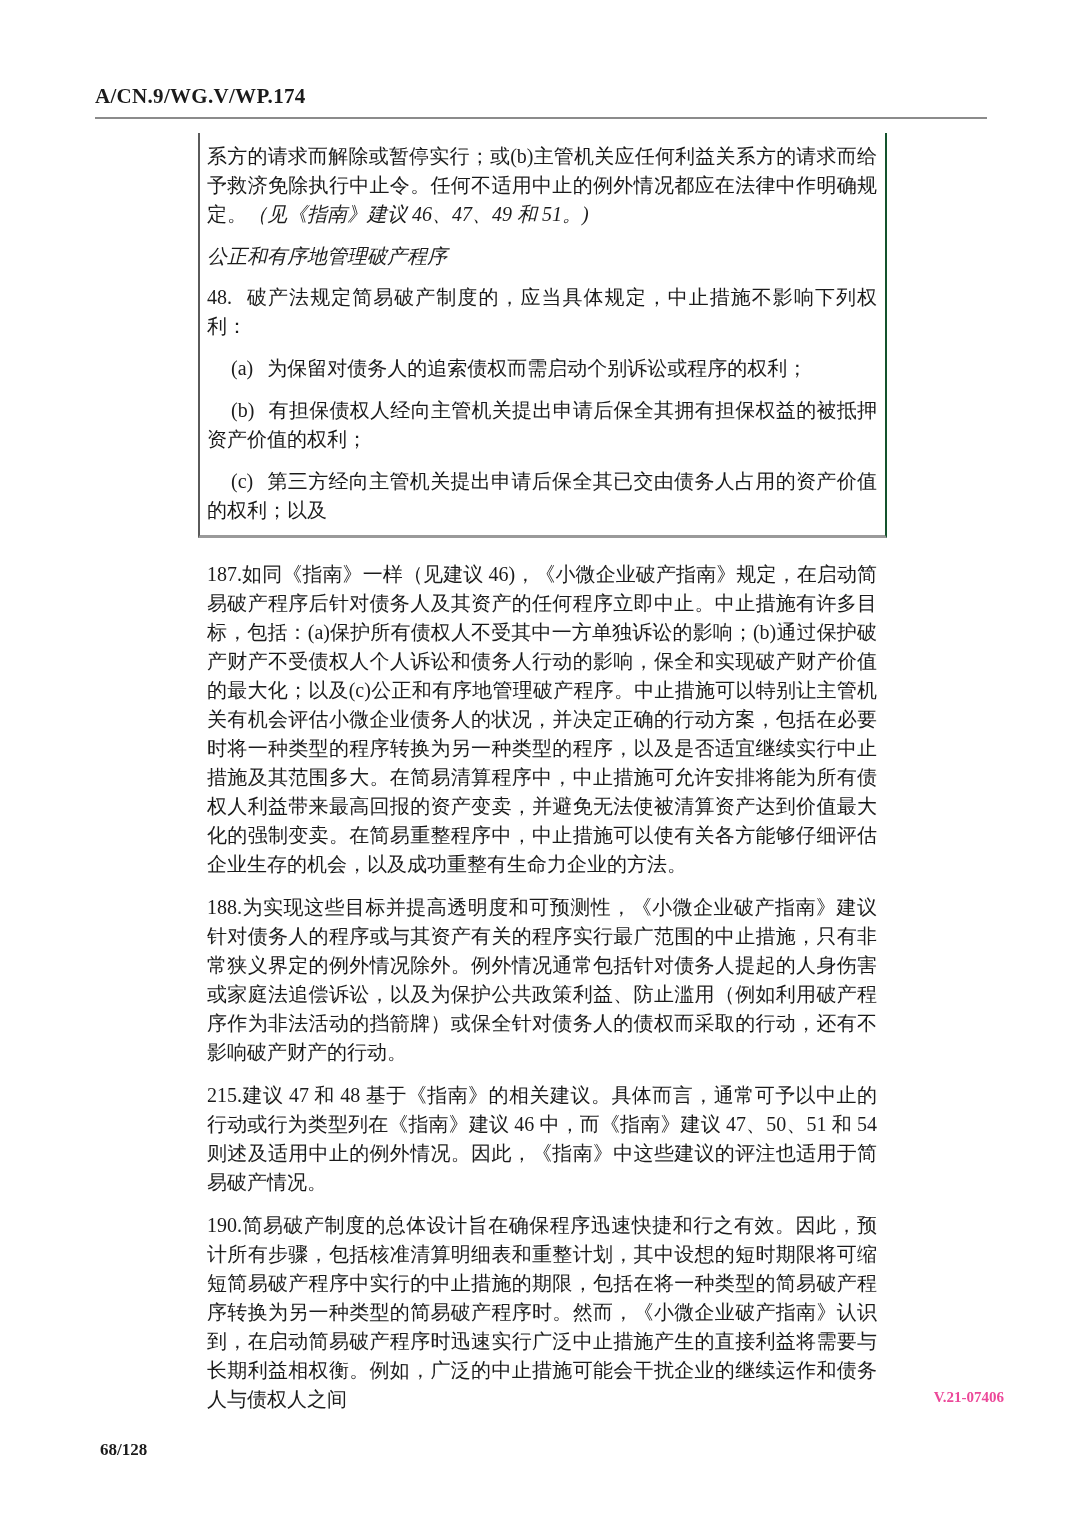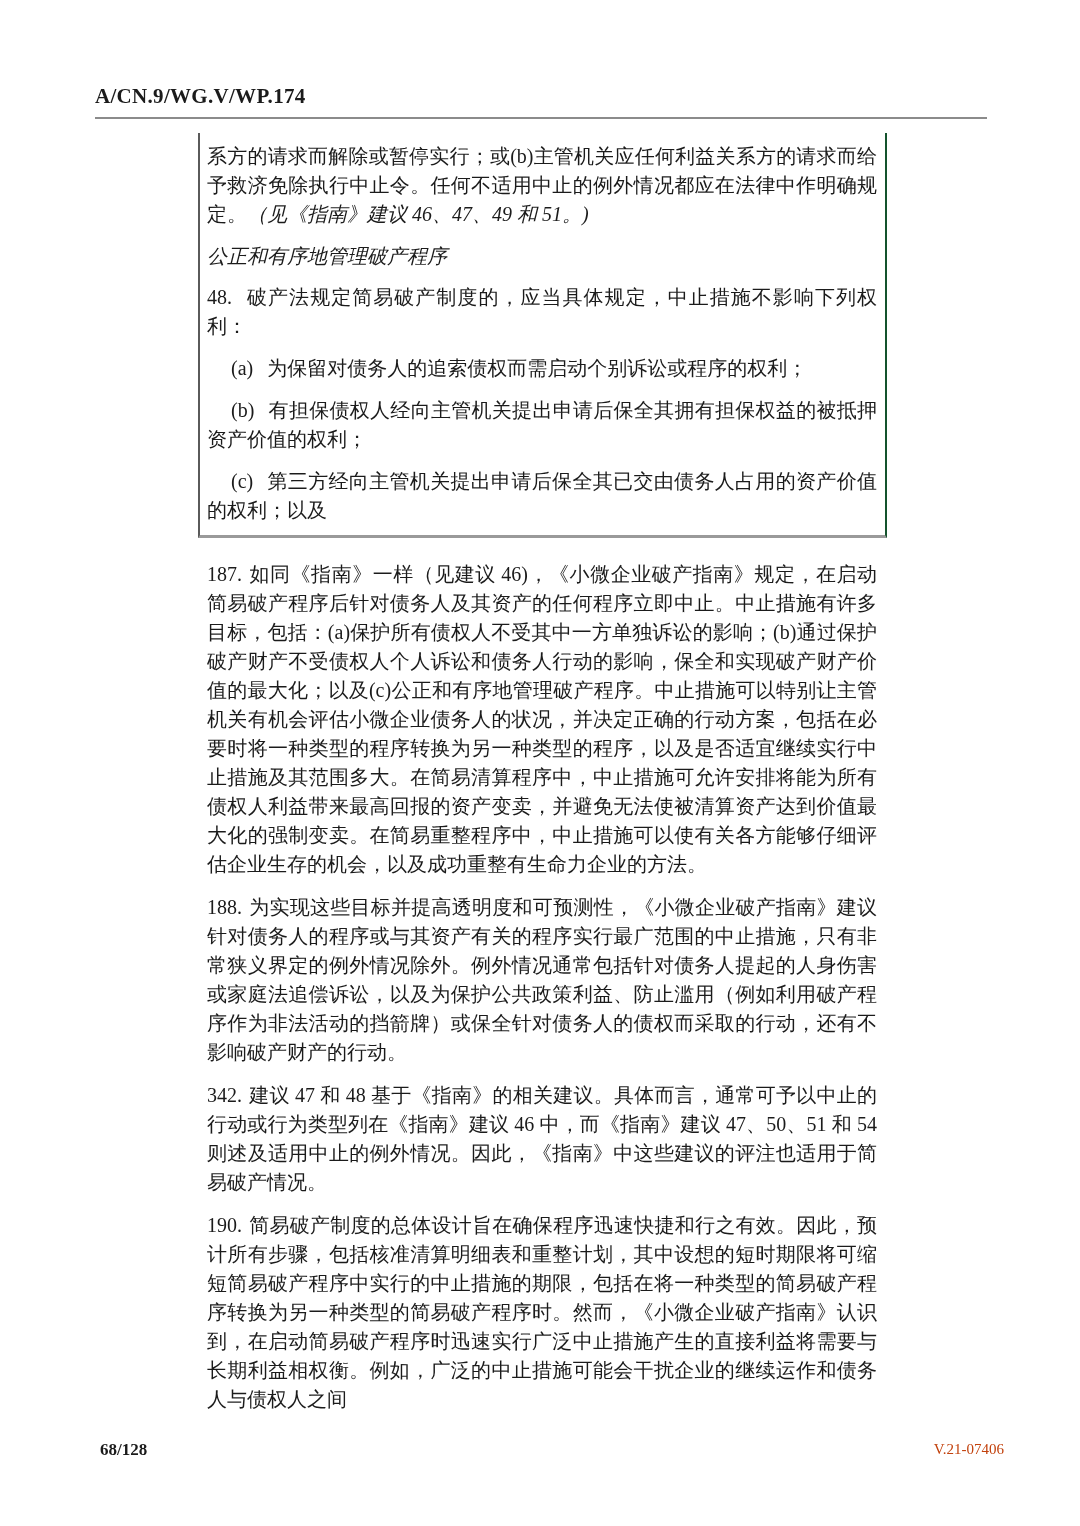--- a/index.html
+++ b/index.html
@@ -65,35 +65,36 @@
     text-indent: 24px;
   }
   .kai { font-style: italic; }
   .num-label { margin-right: 14px; }
   .item-label { margin-right: 14px; }
   .para {
     margin: 14px 0 0 9px;
     width: 670px;
   }
   .para-first { margin-top: 22px; }
-  .para-num { margin-right: 7px; }
+  .para-num { margin-right: 0; }
   
   .footer-page {
     position: absolute;
     left: 100px;
     top: 1440px;
     font-size: 17px;
     font-weight: bold;
   }
   .footer-code {
     position: absolute;
     right: 88px;
-    top: 1441px;
+    top: 1389px;
     font-size: 15px;
-    color: #c2410c;
+    color: #ec4899;
+    font-weight: bold;
   }
 </style>
 </head>
 <body>
 
 <div class="page">
 
   <div class="doc-symbol">A/CN.9/WG.V/WP.174</div>
   <div class="header-rule"></div>
 
@@ -112,21 +113,21 @@
       <p class="rec-item"><span class="item-label">(b)</span><span>有担保债权人经向主管机关提出申请后保全其拥有担保权益的被抵押资产价值的权利；</span></p>
 
       <p class="rec-item"><span class="item-label">(c)</span><span>第三方经向主管机关提出申请后保全其已交由债务人占用的资产价值的权利；以及</span></p>
 
     </div>
 
     <p class="para para-first"><span class="para-num">187.</span><span>如同《指南》一样（见建议 46)，《小微企业破产指南》规定，在启动简易破产程序后针对债务人及其资产的任何程序立即中止。中止措施有许多目标，包括：(a)保护所有债权人不受其中一方单独诉讼的影响；(b)通过保护破产财产不受债权人个人诉讼和债务人行动的影响，保全和实现破产财产价值的最大化；以及(c)公正和有序地管理破产程序。中止措施可以特别让主管机关有机会评估小微企业债务人的状况，并决定正确的行动方案，包括在必要时将一种类型的程序转换为另一种类型的程序，以及是否适宜继续实行中止措施及其范围多大。在简易清算程序中，中止措施可允许安排将能为所有债权人利益带来最高回报的资产变卖，并避免无法使被清算资产达到价值最大化的强制变卖。在简易重整程序中，中止措施可以使有关各方能够仔细评估企业生存的机会，以及成功重整有生命力企业的方法。</span></p>
 
     <p class="para"><span class="para-num">188.</span><span>为实现这些目标并提高透明度和可预测性，《小微企业破产指南》建议针对债务人的程序或与其资产有关的程序实行最广范围的中止措施，只有非常狭义界定的例外情况除外。例外情况通常包括针对债务人提起的人身伤害或家庭法追偿诉讼，以及为保护公共政策利益、防止滥用（例如利用破产程序作为非法活动的挡箭牌）或保全针对债务人的债权而采取的行动，还有不影响破产财产的行动。</span></p>
 
-    <p class="para"><span class="para-num">342.</span><span>建议 47 和 48 基于《指南》的相关建议。具体而言，通常可予以中止的行动或行为类型列在《指南》建议 46 中，而《指南》建议 47、50、51 和 54 则述及适用中止的例外情况。因此，《指南》中这些建议的评注也适用于简易破产情况。</span></p>
+    <p class="para"><span class="para-num">215.</span><span>建议 47 和 48 基于《指南》的相关建议。具体而言，通常可予以中止的行动或行为类型列在《指南》建议 46 中，而《指南》建议 47、50、51 和 54 则述及适用中止的例外情况。因此，《指南》中这些建议的评注也适用于简易破产情况。</span></p>
 
     <p class="para"><span class="para-num">190.</span><span>简易破产制度的总体设计旨在确保程序迅速快捷和行之有效。因此，预计所有步骤，包括核准清算明细表和重整计划，其中设想的短时期限将可缩短简易破产程序中实行的中止措施的期限，包括在将一种类型的简易破产程序转换为另一种类型的简易破产程序时。然而，《小微企业破产指南》认识到，在启动简易破产程序时迅速实行广泛中止措施产生的直接利益将需要与长期利益相权衡。例如，广泛的中止措施可能会干扰企业的继续运作和债务人与债权人之间</span></p>
 
   </div>
 
   <div class="footer-page">68/128</div>
   <div class="footer-code">V.21-07406</div>
 
 </div>
 

